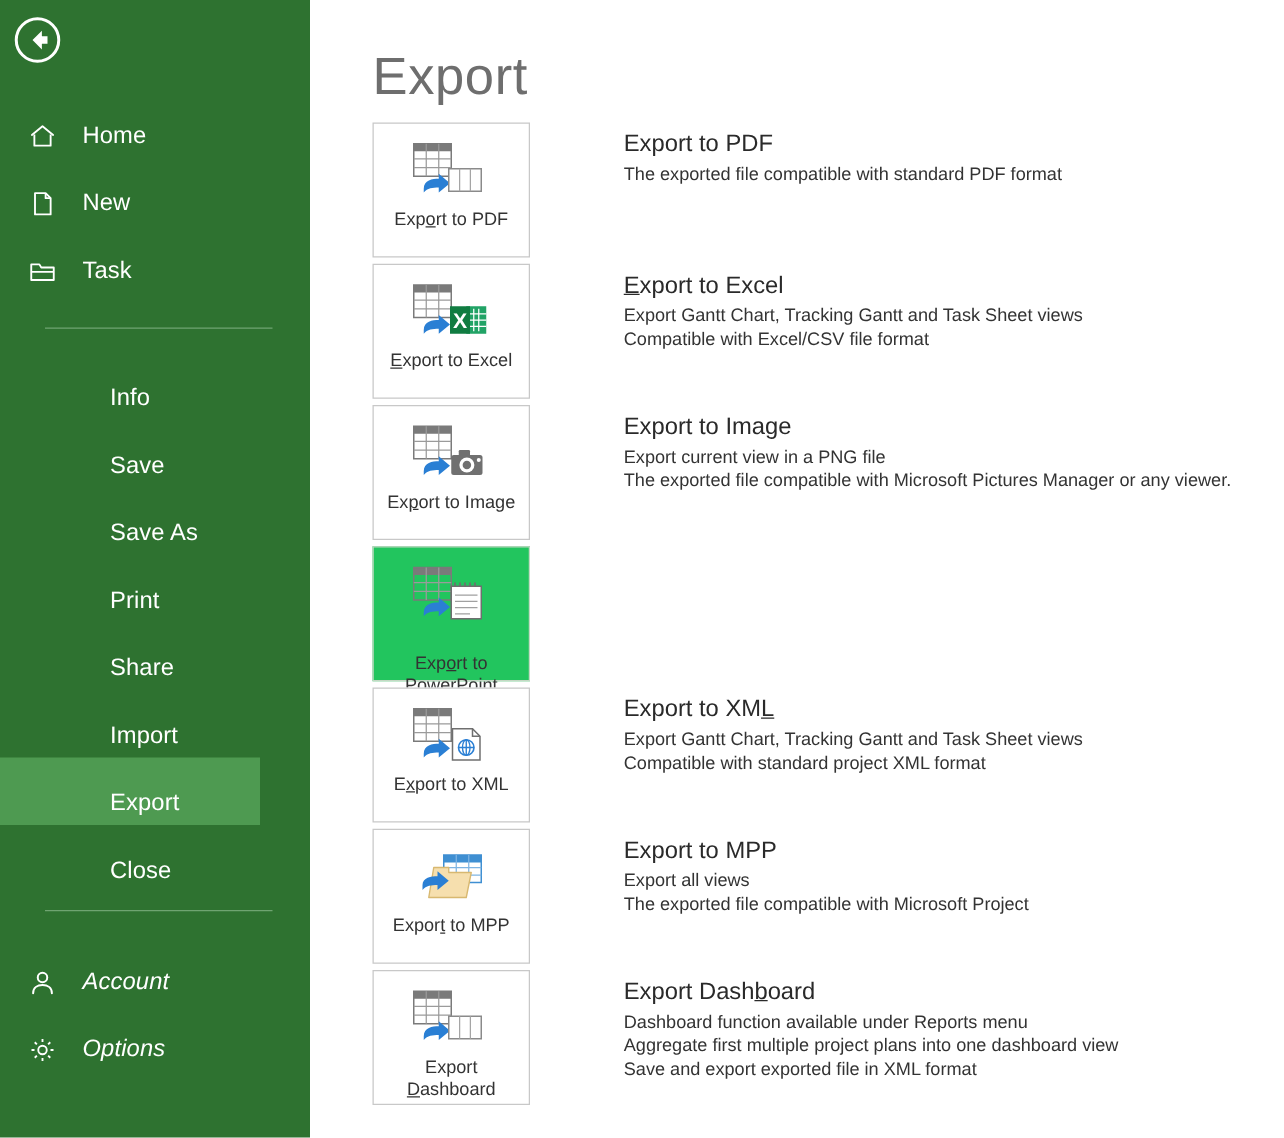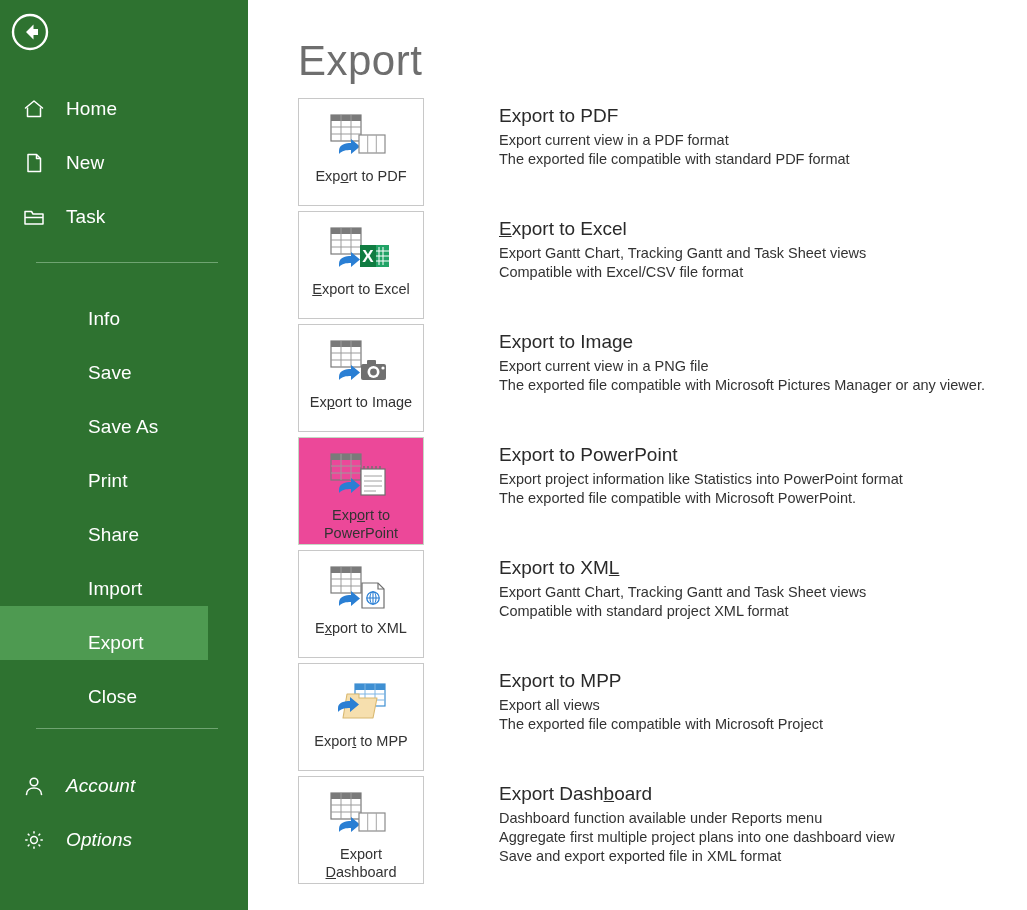--- a/index.html
+++ b/index.html
@@ -116,22 +116,23 @@
     border: 1px solid #c8c8c8;
     box-sizing: border-box;
     background: #ffffff;
     cursor: pointer;
     display: flex;
     flex-direction: column;
     align-items: center;
     justify-content: flex-start;
   }
   .tile.selected {
-    background: #ec4899;
+    background: #22c55e;
     border-color: #c4d8c4;
+    gap: 16px;
   }
 
   .tile-icon {
     margin-top: 14px;
     height: 48px;
     display: flex;
     align-items: center;
     justify-content: center;
   }
   .tile-icon svg { display: block; }
@@ -273,21 +274,20 @@
               <path d="M12 2 L12 28 M22 2 L22 28 M2 14 L32 14 M2 21 L32 21" stroke="#9b9b9b" stroke-width="1"></path>
               <path d="M10 38 C10 31 17 30 22 30 L22 26 L31 33.5 L22 41 L22 37 C17 37 13 37.5 10 41 Z" fill="#2a7fd4"></path>
               <rect x="30" y="22" width="26" height="18" fill="#ffffff" stroke="#8a8a8a" stroke-width="1.2"></rect>
               <path d="M38.7 22 L38.7 40 M47.3 22 L47.3 40" stroke="#a5a5a5" stroke-width="1"></path>
             </svg>
           </div>
           <div class="tile-label">Exp<u>o</u>rt to PDF</div>
         </div>
         <div class="desc">
           <div class="desc-title">Export to PDF</div>
-          <div class="desc-line">Export current view in a PDF format</div>
           <div class="desc-line">The exported file compatible with standard PDF format</div>
         </div>
       </div>
       <div class="option-row">
         <div class="tile">
           <div class="tile-icon">
             <svg width="64" height="48" viewBox="0 0 64 48">
               <rect x="2" y="2" width="30" height="6" fill="#7a7a7a"></rect>
               <rect x="2" y="2" width="30" height="26" fill="none" stroke="#7a7a7a" stroke-width="1.2"></rect>
               <path d="M12 2 L12 28 M22 2 L22 28 M2 14 L32 14 M2 21 L32 21" stroke="#9b9b9b" stroke-width="1"></path>
@@ -337,25 +337,20 @@
               <rect x="2" y="2" width="30" height="26" fill="none" stroke="#7a7a7a" stroke-width="1.2"></rect>
               <path d="M12 2 L12 28 M22 2 L22 28 M2 14 L32 14 M2 21 L32 21" stroke="#9b9b9b" stroke-width="1"></path>
               <path d="M10 38 C10 31 17 30 22 30 L22 26 L31 33.5 L22 41 L22 37 C17 37 13 37.5 10 41 Z" fill="#2a7fd4"></path>
               <rect x="32" y="17" width="24" height="26" fill="#ffffff" stroke="#6f6f6f" stroke-width="1.2"></rect>
               <path d="M35 17 L35 14 M39 17 L39 14 M43 17 L43 14 M47 17 L47 14 M51 17 L51 14" stroke="#6f6f6f" stroke-width="1.4"></path>
               <path d="M35 24 L53 24 M35 29 L53 29 M35 34 L53 34 M35 39 L47 39" stroke="#a0a0a0" stroke-width="1"></path>
             </svg>
           </div>
           <div class="tile-label">Exp<u>o</u>rt to<br>PowerPoint</div>
         </div>
-        <div class="desc">
-          <div class="desc-title">Export to PowerPoint</div>
-          <div class="desc-line">Export project information like Statistics into PowerPoint format</div>
-          <div class="desc-line">The exported file compatible with Microsoft PowerPoint.</div>
-        </div>
       </div>
       <div class="option-row">
         <div class="tile">
           <div class="tile-icon">
             <svg width="64" height="48" viewBox="0 0 64 48">
               <rect x="2" y="2" width="30" height="6" fill="#7a7a7a"></rect>
               <rect x="2" y="2" width="30" height="26" fill="none" stroke="#7a7a7a" stroke-width="1.2"></rect>
               <path d="M12 2 L12 28 M22 2 L22 28 M2 14 L32 14 M2 21 L32 21" stroke="#9b9b9b" stroke-width="1"></path>
               <path d="M10 38 C10 31 17 30 22 30 L22 26 L31 33.5 L22 41 L22 37 C17 37 13 37.5 10 41 Z" fill="#2a7fd4"></path>
               <path d="M33 18 L49 18 L55 24 L55 43 L33 43 Z" fill="#ffffff" stroke="#6f6f6f" stroke-width="1.2"></path>

